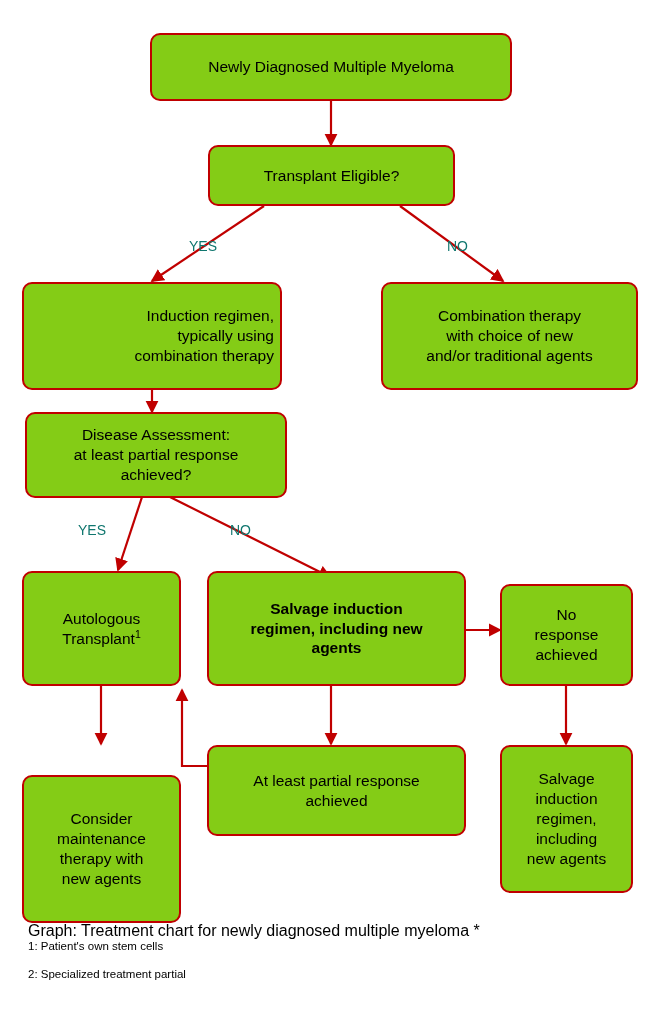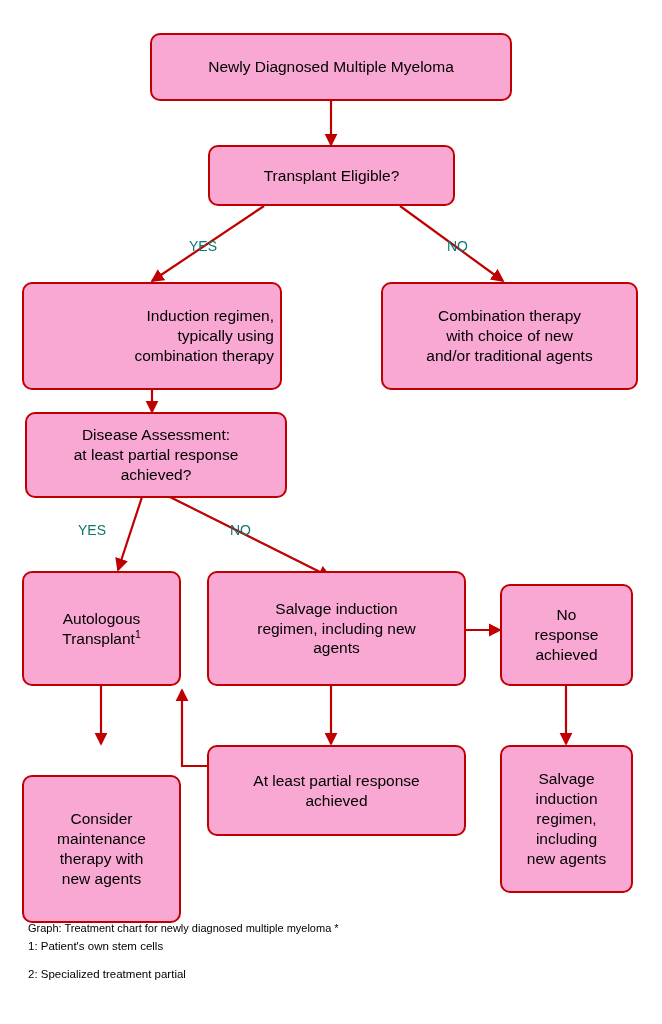--- a/index.html
+++ b/index.html
@@ -18,21 +18,21 @@
   #diagram {
     position: absolute;
     left: 0;
     top: 0;
     width: 662px;
     height: 1024px;
   }
   .node {
     position: absolute;
     box-sizing: border-box;
-    background: #f9a8d4;
+    background: #84cc16;
     border: 2.5px solid #c00000;
     border-radius: 10px;
     display: flex;
     align-items: center;
     justify-content: center;
     text-align: center;
     font-size: 15.5px;
     line-height: 1.28;
     color: #000000;
     padding: 4px 6px;
@@ -53,21 +53,21 @@
     left: 0;
     top: 0;
     width: 662px;
     height: 1024px;
     pointer-events: none;
   }
   .caption {
     position: absolute;
     left: 28px;
     top: 922px;
-    font-size: 11px;
+    font-size: 16px;
     color: #000000;
     white-space: nowrap;
   }
   .footnote {
     position: absolute;
     left: 28px;
     font-size: 11.5px;
     color: #000000;
     white-space: nowrap;
   }
@@ -136,21 +136,21 @@
     <span class="inner">Disease Assessment:
 at least partial response
 achieved?</span>
   </div>
 
   <div class="node" style="left:22px; top:571px; width:159px; height:115px;">
     <span class="inner"><span>Autologous
 Transplant</span><sup>1</sup></span>
   </div>
 
-  <div class="node" style="left:207px; top:571px; width:259px; height:115px;">
+  <div class="node" style="left:207px; top:571px; width:259px; height:115px;font-weight:bold;">
     <span class="inner"><span>Salvage induction
 regimen, including new
 agents</span></span>
   </div>
 
   <div class="node" style="left:500px; top:584px; width:133px; height:102px;">
     <span class="inner">No
 response
 achieved</span>
   </div>

